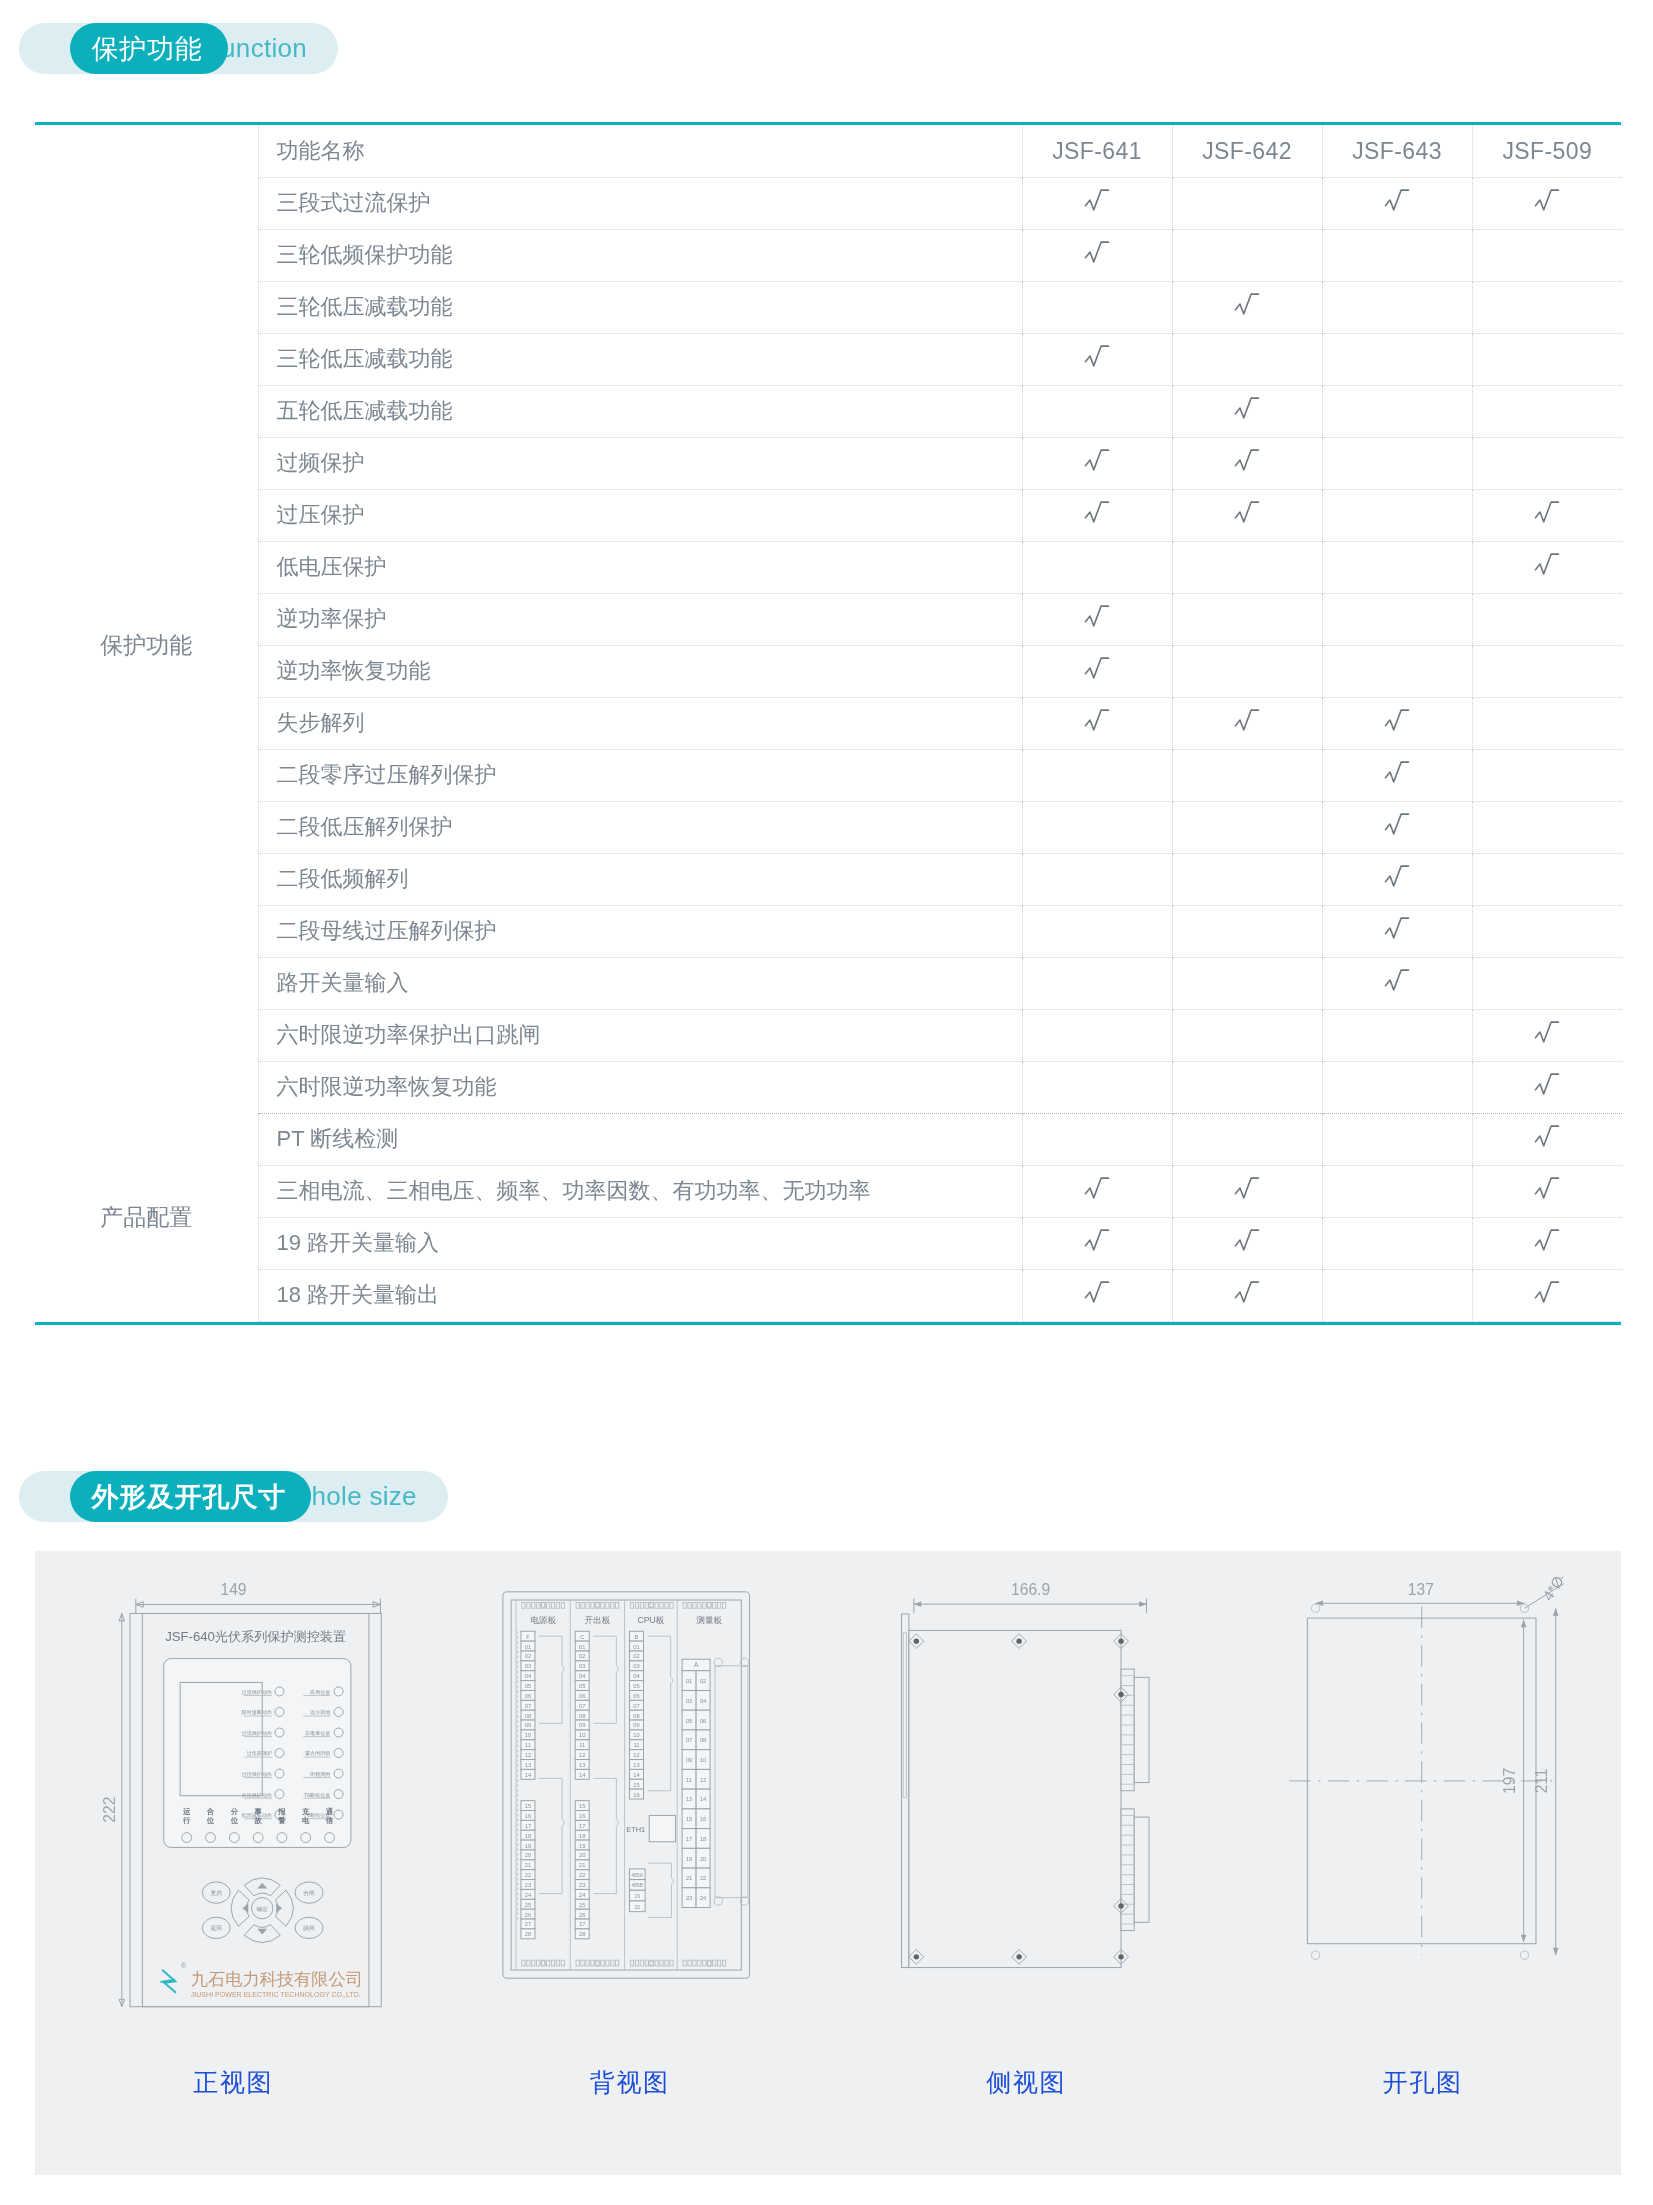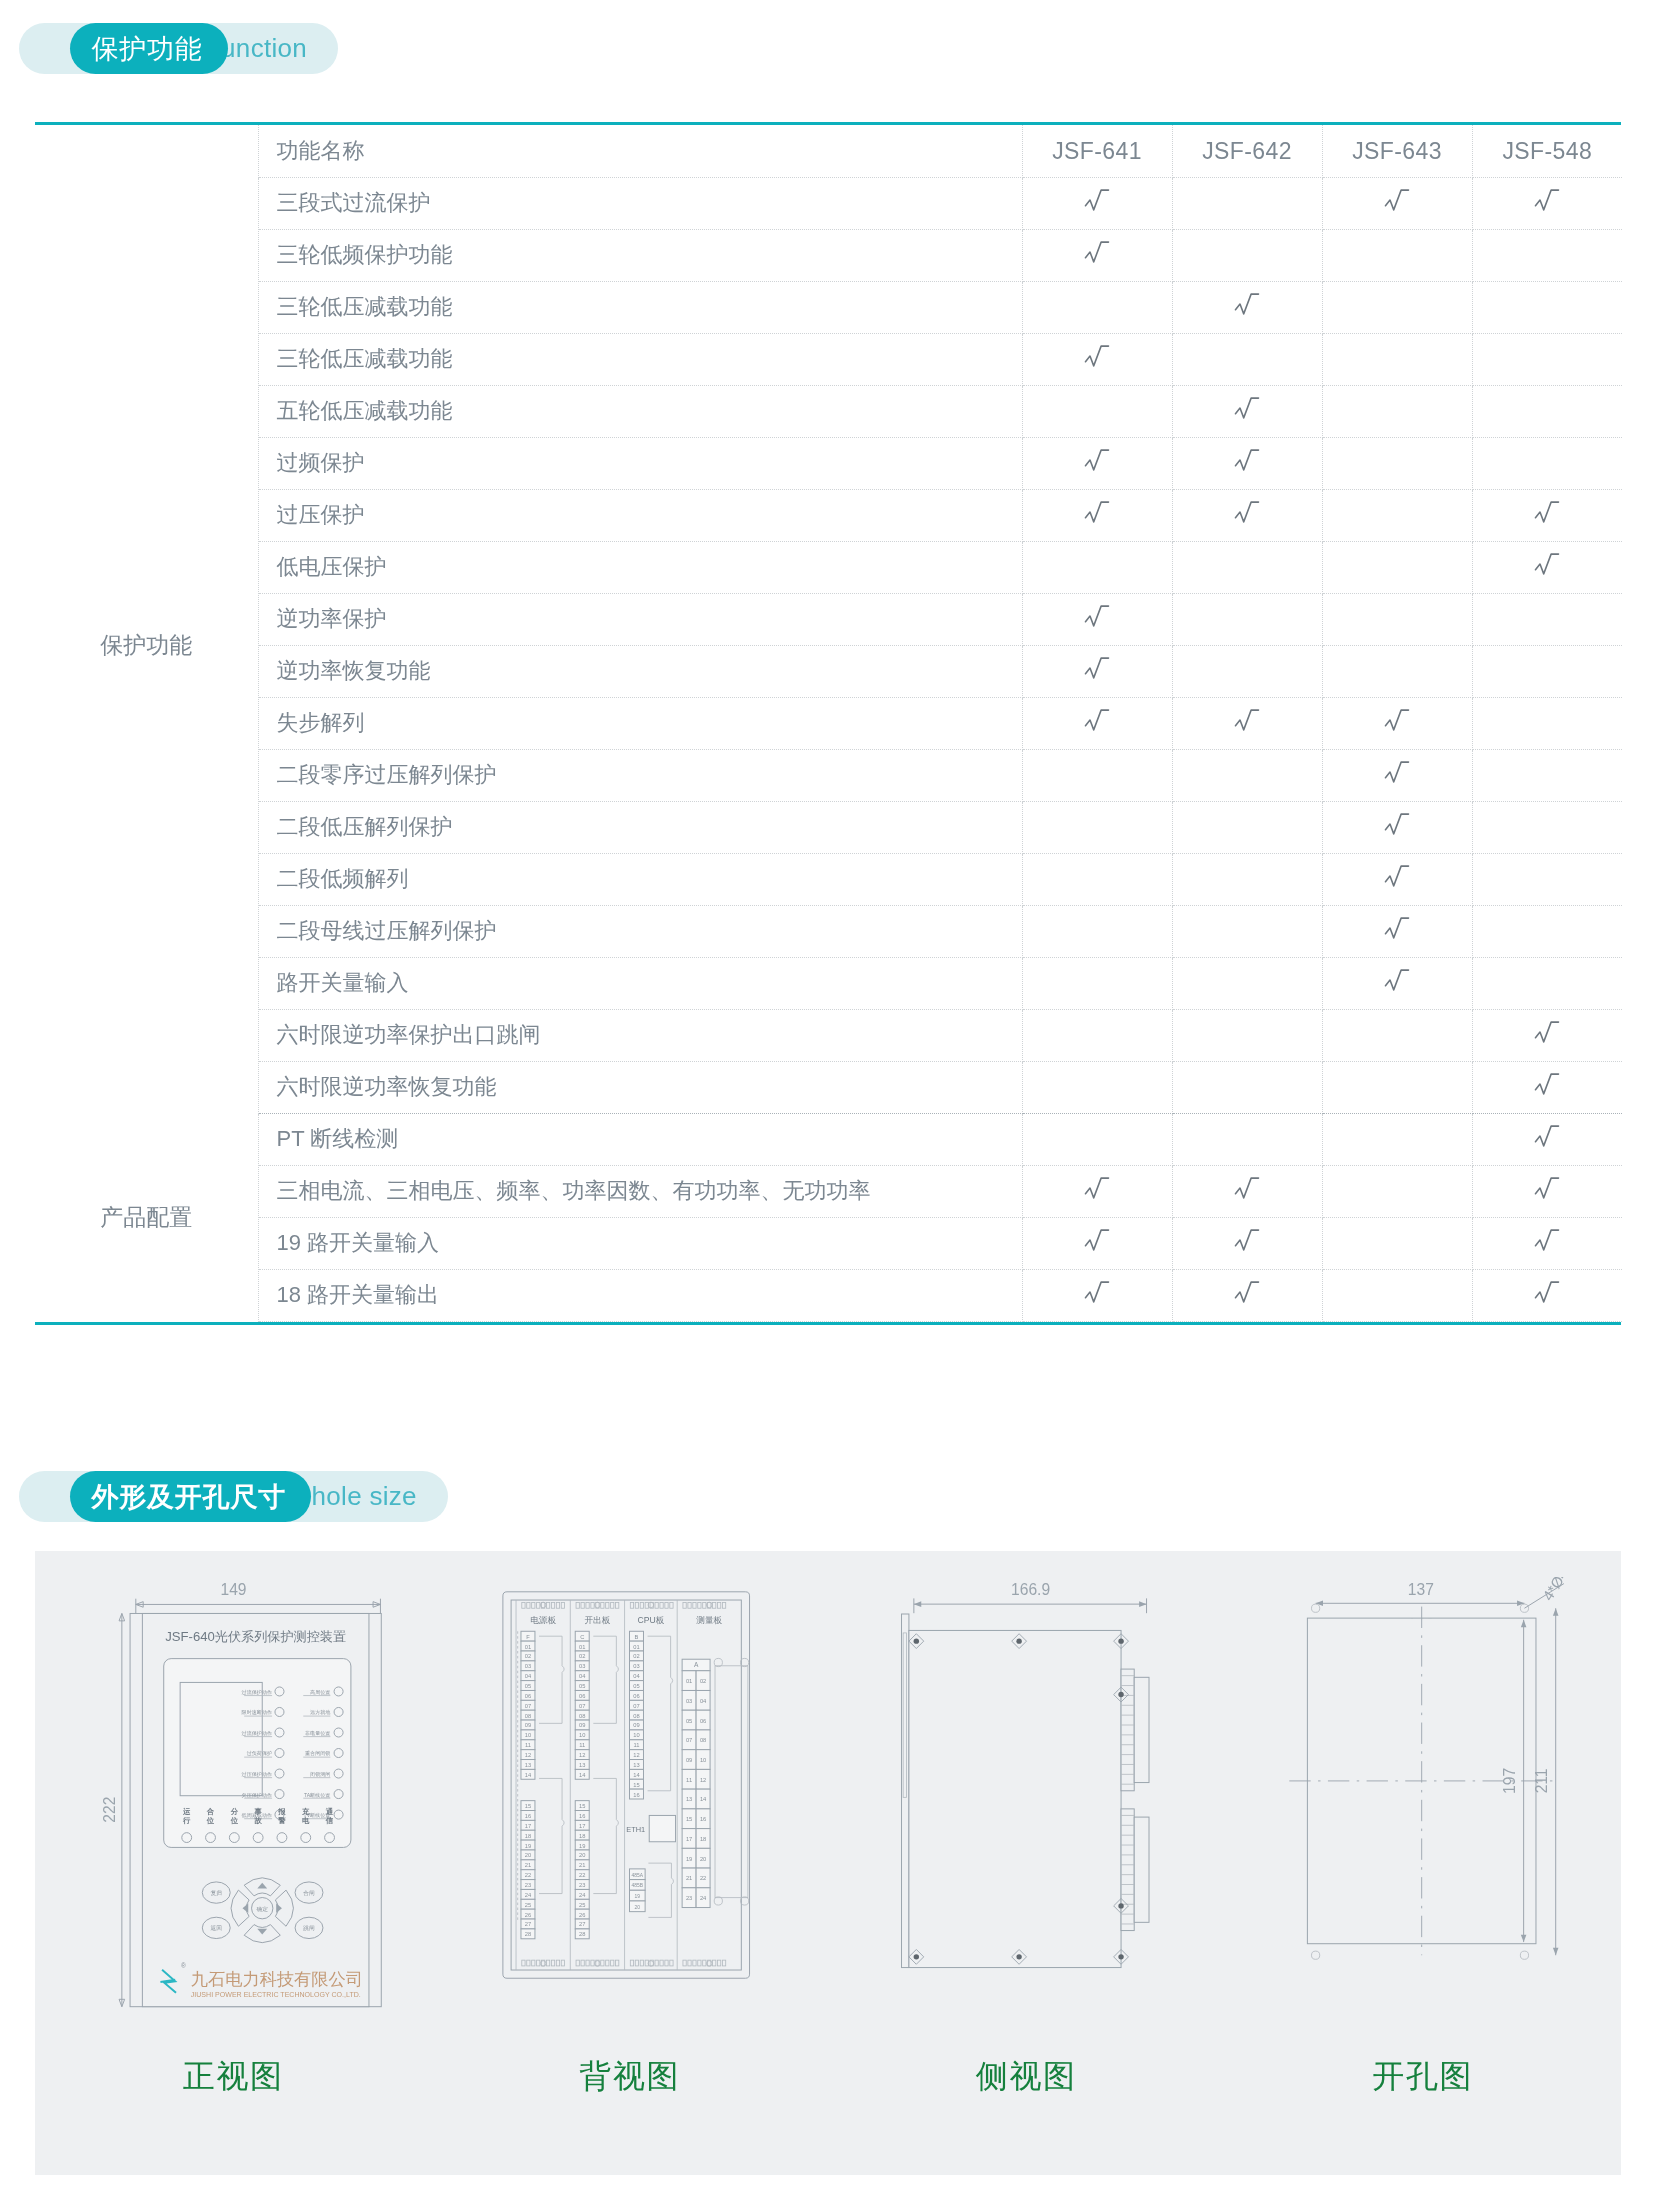--- a/index.html
+++ b/index.html
@@ -116,22 +116,22 @@
     position: relative;
     display: flex;
     flex-direction: column;
     align-items: center;
     justify-content: flex-start;
     padding-top: 26px;
   }
   .view-caption {
     position: absolute;
     bottom: 76px;
-    font-size: 32px;
-    color: #15803d;
+    font-size: 25px;
+    color: #1d4ed8;
     letter-spacing: 1.6px;
     text-align: right;
   }
   .dimtxt { fill:#9aa4ad; font-family:"Liberation Sans",sans-serif; }
   .dline { stroke:#9aa4ad; stroke-width:1.2; fill:none; }
   .part  { stroke:#9aa4ad; stroke-width:1.2; fill:#eef0f2; }
   .partw { stroke:#9aa4ad; stroke-width:1.2; fill:#f4f5f6; }
   .thin  { stroke:#b3bac0; stroke-width:1; fill:none; }
   .lbl   { fill:#6f7a84; font-family:"Liberation Sans",sans-serif; }
   .lblsm { fill:#8a939b; font-family:"Liberation Sans",sans-serif; }
@@ -159,21 +159,21 @@
       <col style="width:150px">
       <col style="width:150px">
     </colgroup>
     <tbody id="tbody-main">
         <tr class="hdr">
           <td class="cat"></td>
           <td>功能名称</td>
           <td class="num">JSF-641</td>
           <td class="num">JSF-642</td>
           <td class="num">JSF-643</td>
-          <td class="num lastcol">JSF-548</td>
+          <td class="num lastcol">JSF-509</td>
         </tr>
         <tr>
           <td class="cat" rowspan="18">保护功能</td>
           <td>三段式过流保护</td>
           <td class="tick"><span class="chk"><svg width="28" height="28" viewBox="0 0 34 34">
                 <path d="M3,24 L8.5,17 L13,29 L22,5 L31,5" fill="none" stroke="#6d767e" stroke-width="1.9" stroke-linecap="round" stroke-linejoin="round"></path>
               </svg></span></td>
           <td class="tick"></td>
           <td class="tick"><span class="chk"><svg width="28" height="28" viewBox="0 0 34 34">
                 <path d="M3,24 L8.5,17 L13,29 L22,5 L31,5" fill="none" stroke="#6d767e" stroke-width="1.9" stroke-linecap="round" stroke-linejoin="round"></path>

